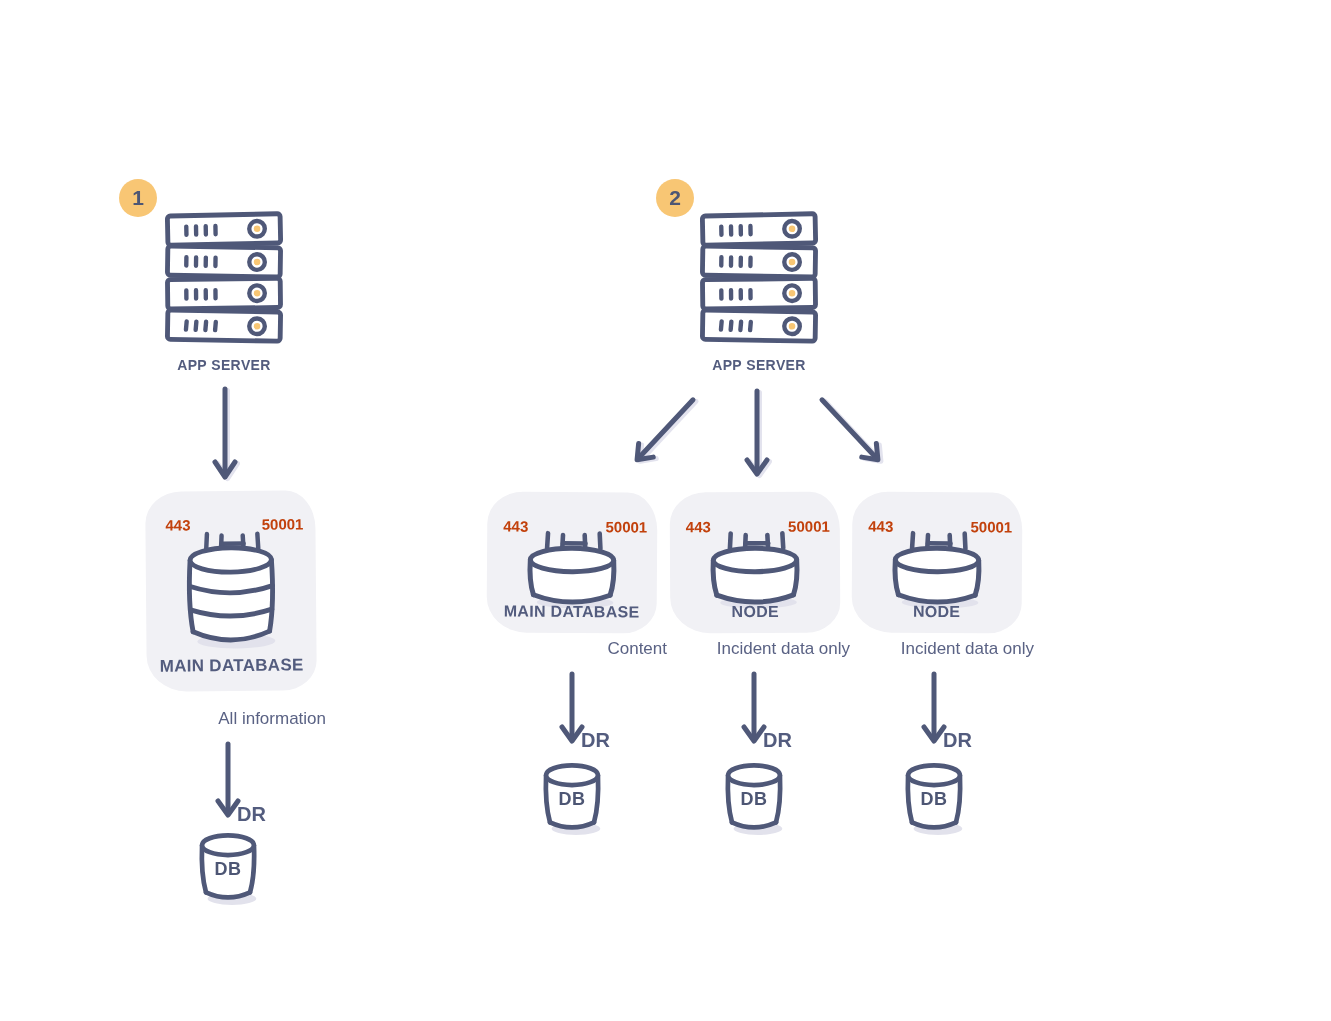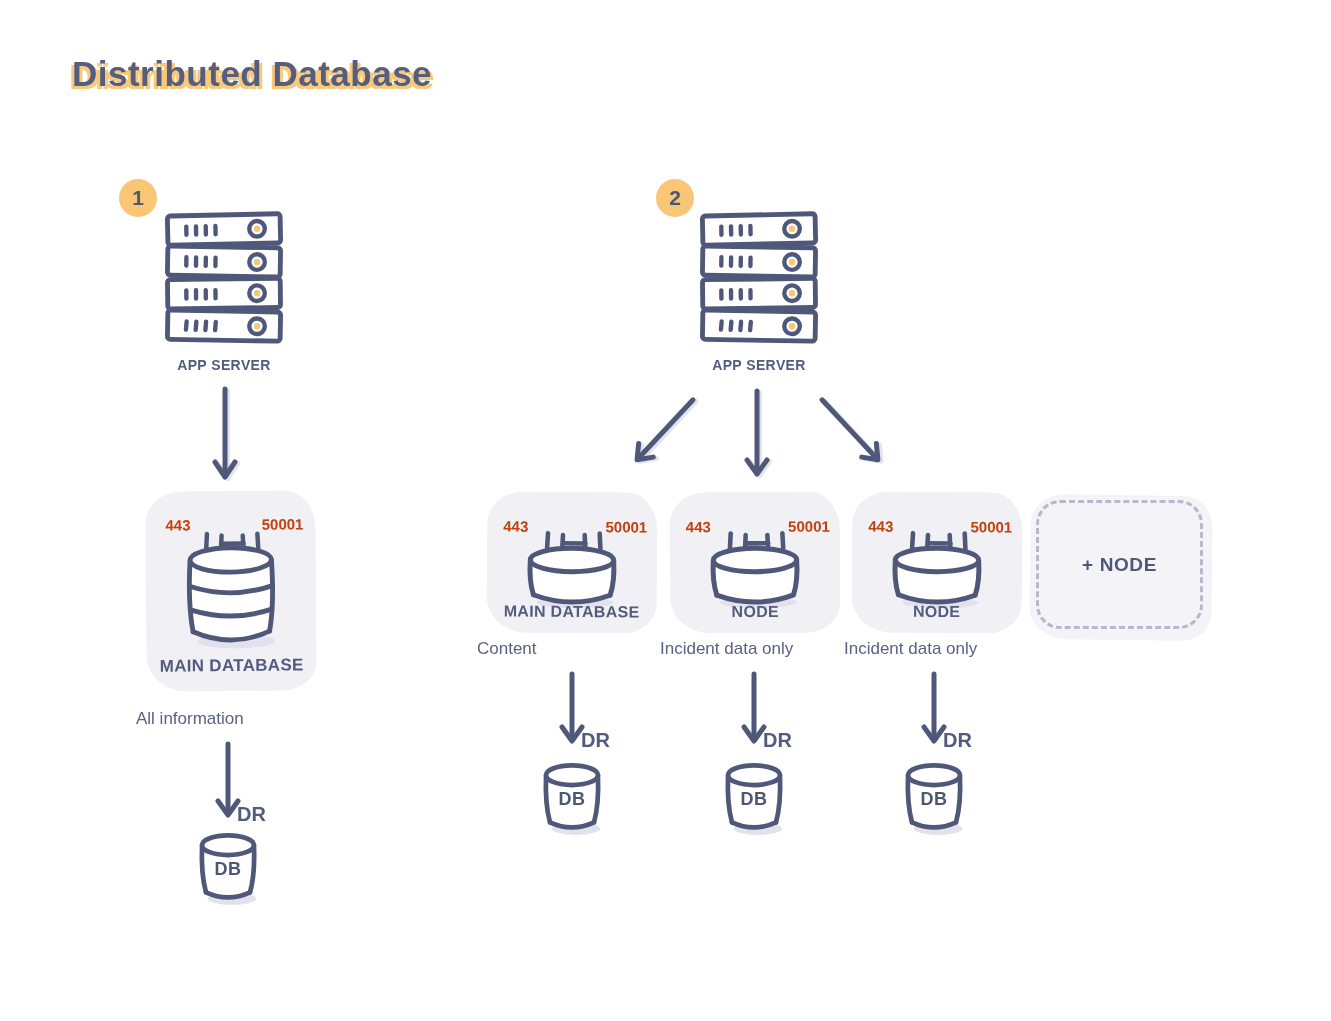--- a/index.html
+++ b/index.html
@@ -35,21 +35,21 @@
     border-radius:36px 30px 34px 40px / 32px 38px 30px 36px;
   }
   .blob.r1{transform:rotate(-.5deg);}
   .blob.r2{transform:rotate(.4deg);}
   .blob.r3{transform:rotate(-.3deg);}
   .port{position:absolute;font-weight:bold;font-size:15px;color:#c2410c;}
   .node-title{
     position:absolute;left:0;right:0;text-align:center;font-weight:bold;
     font-size:16px;letter-spacing:.3px;color:#535c7e;
   }
-  .caption{position:absolute;text-align:left;font-size:17px;color:#5a6284;}
+  .caption{position:absolute;text-align:right;font-size:17px;color:#5a6284;}
 
   
   svg.arrow line, svg.arrow polyline{
     stroke:#4f5878;stroke-width:5;fill:none;stroke-linecap:round;stroke-linejoin:round;
   }
   svg.arrow g.sh line, svg.arrow g.sh polyline{stroke:#e3e3ee;}
   .dr{position:absolute;font-weight:bold;font-size:20px;color:#535c7e;margin-top:28px;}
 
   
   .db-label{
@@ -162,21 +162,20 @@
         <path d="M75 20 C76 44 74 66 70 80"></path>
         <path d="M14 80 Q42 93 70 80"></path>
       </g>
       <ellipse cx="42" cy="20" rx="33" ry="12.5" fill="#ffffff" stroke="#4f5878" stroke-width="6"></ellipse>
     </symbol>
   </defs>
 </svg>
 
 <div class="canvas">
 
-  <div class="title">Distributed Database</div>
 
   <div class="badge" style="left:119px;top:179px;">
     <span>1</span>
   </div>
 
   <svg class="abs" style="left:163px;top:211px;" width="122" height="138" viewBox="0 0 124 142">
     <use href="#sym-server" xlink:href="#sym-server"></use>
   </svg>
   <div class="icon-label" style="left:153px;top:357px;width:142px;">APP SERVER</div>
 
@@ -273,25 +272,20 @@
 
   <div class="blob r2" style="left:852px;top:492px;width:170px;height:141px;">
     <span class="port" style="left:16px;top:26px;">443</span>
     <span class="port" style="right:10px;top:26px;">50001</span>
     <svg class="abs" style="left:35px;top:38px;" width="100" height="80" viewBox="0 0 120 96">
       <use href="#sym-cyl-short" xlink:href="#sym-cyl-short"></use>
     </svg>
     <div class="node-title" style="bottom:12px;">NODE</div>
   </div>
 
-  <div class="node-ghost">
-    <div class="dash">
-      <span>+ NODE</span>
-    </div>
-  </div>
 
   <div class="caption" style="left:477px;top:639px;width:190px;">Content</div>
   <div class="caption" style="left:660px;top:639px;width:190px;">Incident data only</div>
   <div class="caption" style="left:844px;top:639px;width:190px;">Incident data only</div>
 
   <div class="abs" style="left:557px;top:671px;width:60px;height:80px;">
     <svg class="arrow" width="30" height="80" viewBox="0 0 30 80">
       <line x1="15" y1="3" x2="15" y2="67"></line>
         <polyline points="5,56 15,70 25,56"></polyline>
     </svg>

